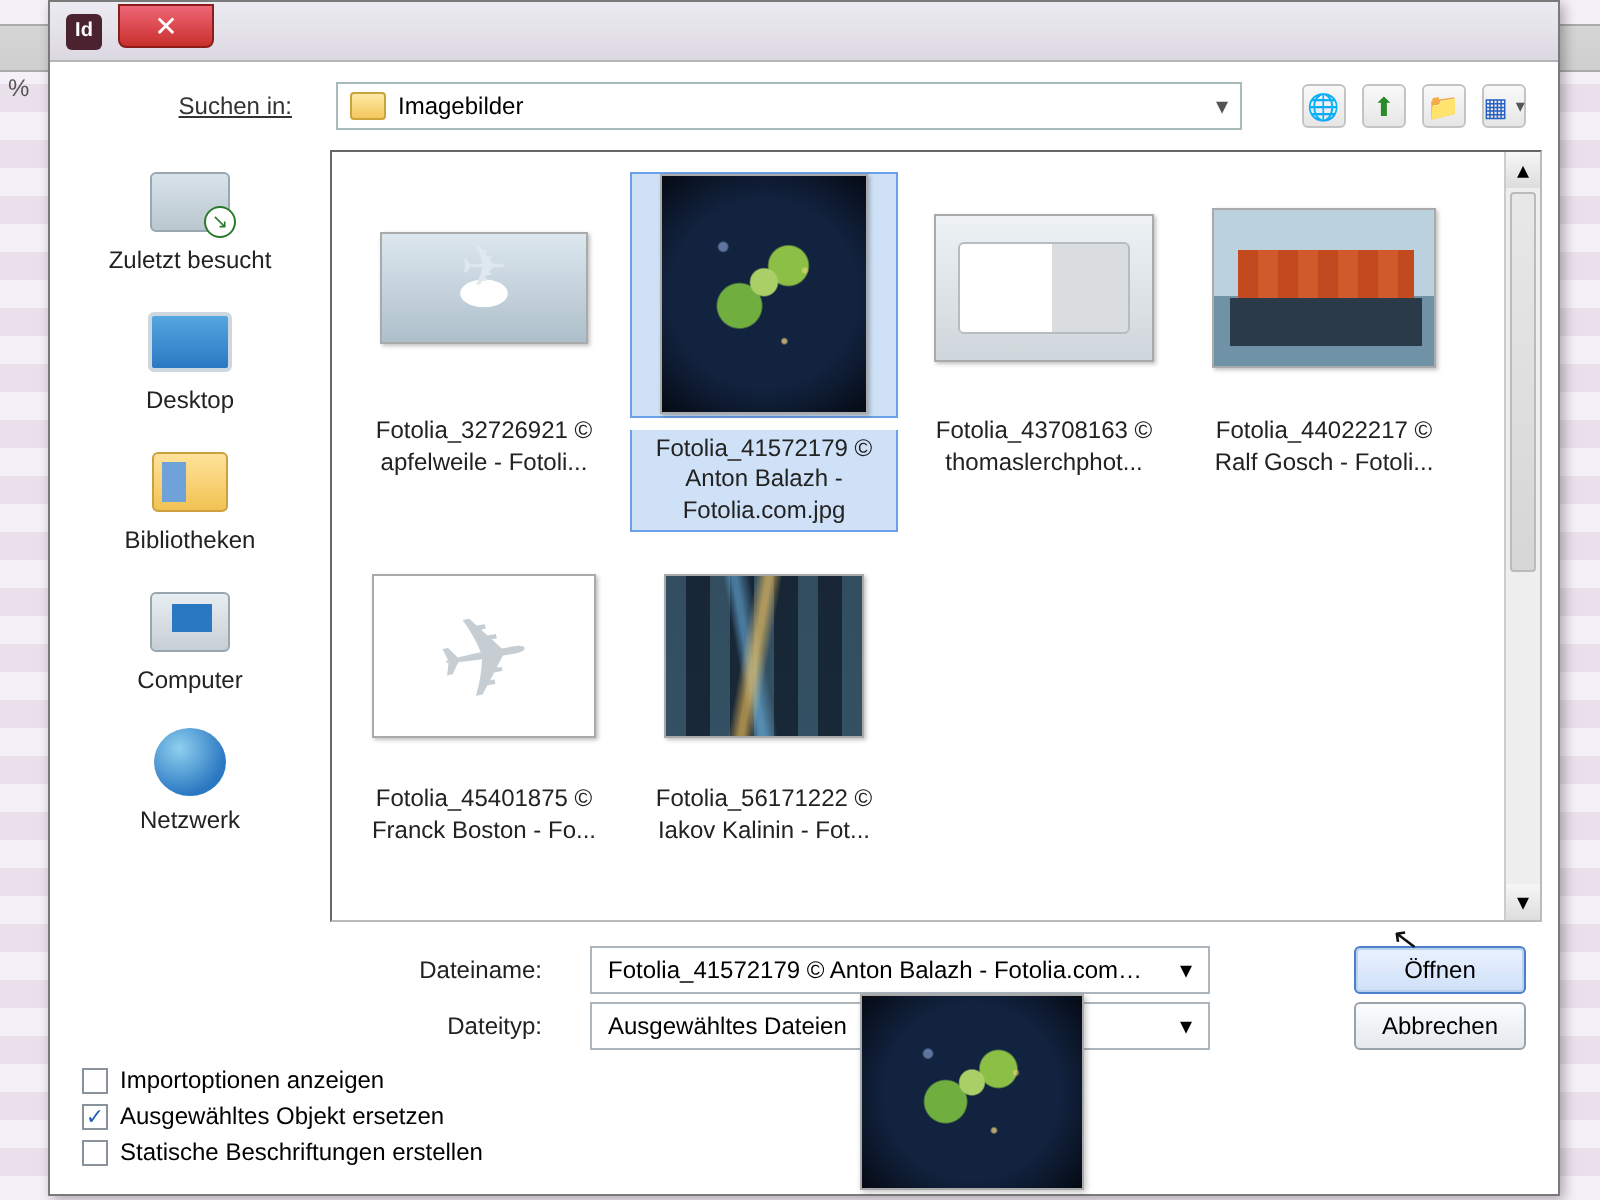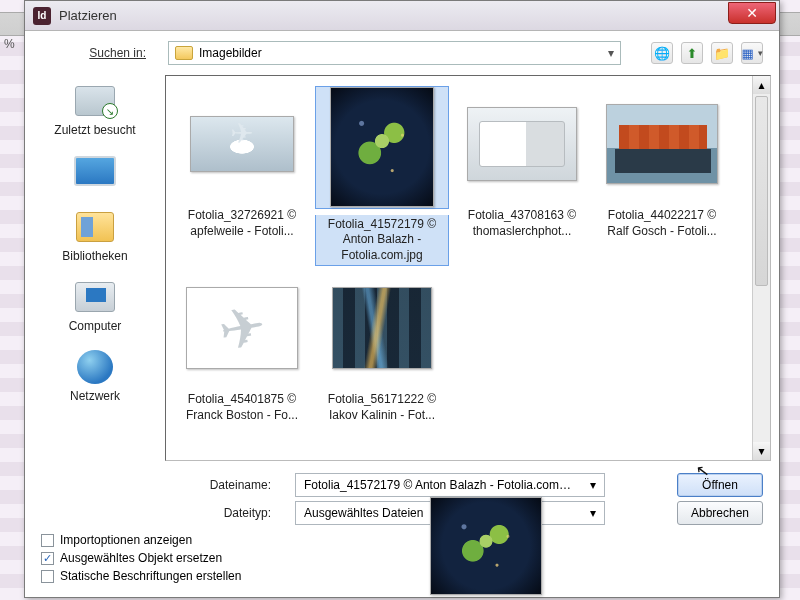--- a/index.html
+++ b/index.html
@@ -166,21 +166,20 @@
 
 <div class="bg">
   <span class="ruletxt">45</span>
   <span class="pct">%</span>
 </div>
 
 <div class="dialog">
 
   <div class="titlebar">
     <div class="id-badge">Id</div>
-    <div class="titlebar-title">Platzieren</div>
     <div class="closebtn"></div>
   </div>
 
   <div class="toprow">
     <div class="lbl">Suchen in:</div>
     <div class="pathsel">
       <span style="display:flex;align-items:center;gap:6px">
         <span class="folder"></span>
         <span>Imagebilder</span>
       </span>
@@ -199,20 +198,21 @@
         <div class="place">
           <div class="picon">
             <div class="pi-recent"></div>
           </div>
           <div class="plabel">Zuletzt besucht</div>
         </div>
         <div class="place">
           <div class="picon">
             <div class="pi-desktop"></div>
           </div>
+          <div class="plabel">Desktop</div>
         </div>
         <div class="place">
           <div class="picon">
             <div class="pi-lib"></div>
           </div>
           <div class="plabel">Bibliotheken</div>
         </div>
         <div class="place">
           <div class="picon">
             <div class="pi-comp"></div>

